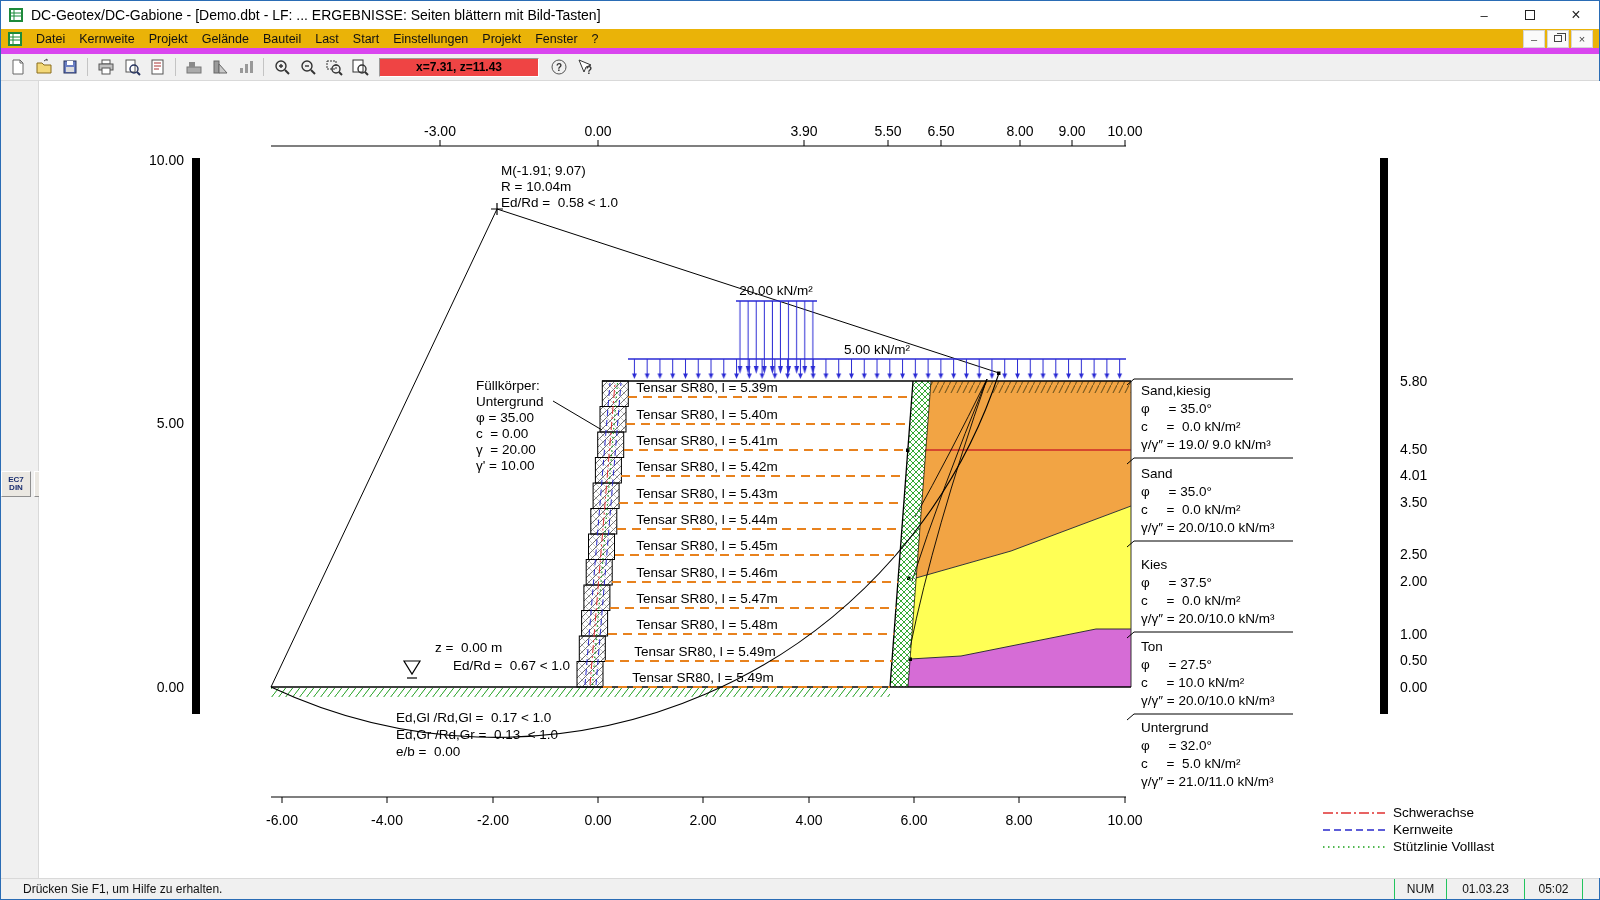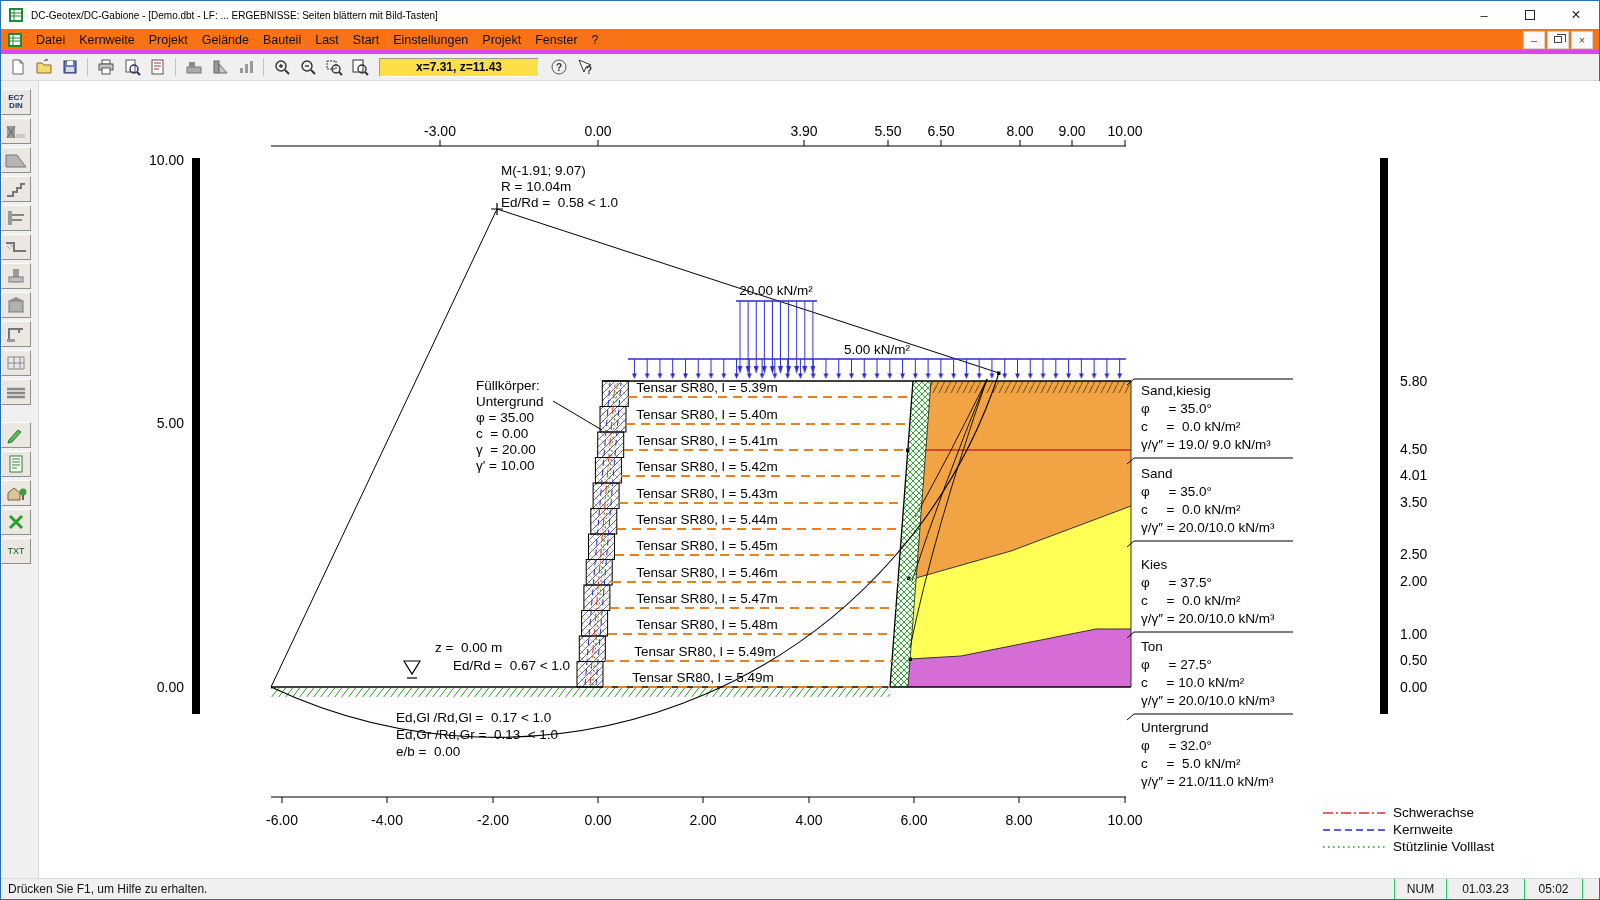--- a/index.html
+++ b/index.html
@@ -1,47 +1,47 @@
 <!DOCTYPE html>
 <html><head>
 <meta charset="utf-8">
 <style>
   *{margin:0;padding:0;box-sizing:border-box}
   html,body{width:1600px;height:900px;overflow:hidden;font-family:"Liberation Sans",sans-serif;background:#fff}
   .app{width:1600px;height:900px;display:flex;flex-direction:column;border:1px solid #2a6cb5}
   
   .titlebar{height:28px;background:#fff;display:flex;align-items:center;flex:none}
   .app-icon{width:16px;height:16px;margin-left:7px}
-  .title-text{font-size:10px;color:#000;margin-left:7px;white-space:nowrap}
+  .title-text{font-size:14px;color:#000;margin-left:7px;white-space:nowrap}
   .win-controls{margin-left:auto;display:flex;height:100%}
   .win-btn{width:46px;height:100%;display:flex;align-items:center;justify-content:center;font-size:13px;color:#222}
   .max-box{width:10px;height:10px;border:1px solid #222;display:inline-block}
   
-  .menubar{height:25px;background:#f97316;border-bottom:4px solid #d946ef;display:flex;align-items:center;font-size:12.5px;flex:none}
+  .menubar{height:25px;background:#eab308;border-bottom:6px solid #d946ef;display:flex;align-items:center;font-size:12.5px;flex:none}
   .menu-sysicon{width:16px;height:16px;margin:0 6px 0 6px}
   .menu-item{padding:4px 7px;color:#111}
   .mdi-controls{margin-left:auto;display:flex;align-items:center;gap:2px;margin-right:6px}
   .mdi-btn{width:22px;height:18px;display:flex;align-items:center;justify-content:center;font-size:11px;color:#444;border:1px solid #d5d5d5;background:#fafafa}
   .restore-box{width:8px;height:7px;border:1px solid #444;display:inline-block;position:relative}
   .restore-box:before{content:"";position:absolute;left:2px;top:-3px;width:8px;height:7px;border:1px solid #444;border-bottom:none;border-left:none}
   
   .toolbar{height:27px;background:#f0f0f0;border-bottom:1px solid #d9d9d9;display:flex;align-items:center;padding:0 4px;gap:1px;flex:none}
   .tb-btn{width:25px;height:23px;display:flex;align-items:center;justify-content:center}
   .tb-sep{width:1px;height:18px;background:#c4c4c4;margin:0 4px}
-  .coord-box{width:160px;height:19px;background:#fde047;border:1px solid;border-color:#9a9a9a #fff #fff #9a9a9a;display:flex;align-items:center;justify-content:center;font-size:12px;font-weight:bold;margin:0 6px}
+  .coord-box{width:160px;height:19px;background:#ef4444;border:1px solid;border-color:#9a9a9a #fff #fff #9a9a9a;display:flex;align-items:center;justify-content:center;font-size:12px;font-weight:bold;margin:0 6px}
   
   .main{flex:1;display:flex;min-height:0}
-  .sidebar{width:38px;background:#f0f0f0;border-right:1px solid #d9d9d9;display:flex;flex-direction:column;padding-top:8px;gap:3px;flex:none}
+  .sidebar{width:38px;background:#f0f0f0;border-right:1px solid #d9d9d9;display:flex;flex-direction:row;align-items:center;padding-top:8px;gap:3px;flex:none}
   .side-btn{width:30px;height:26px;background:#ebe8e2;border:1px solid;border-color:#ffffff #8f8f8f #8f8f8f #ffffff;display:flex;align-items:center;justify-content:center;flex:none}
   .side-btn.gap{margin-top:14px}
   .ec7{font-size:8px;font-weight:bold;color:#1a2e6e;line-height:8px;text-align:center}
   .txt{font-size:9px;font-weight:normal;color:#14551c;line-height:9px;text-align:center}
   .canvas{flex:1;background:#fff;position:relative}
   
-  .statusbar{height:21px;background:#f0f0f0;border-top:1px solid #d9d9d9;display:flex;align-items:center;font-size:12px;color:#111;padding-left:7px;flex:none}
+  .statusbar{height:21px;background:#f0f0f0;border-top:1px solid #d9d9d9;display:flex;align-items:center;font-size:12px;color:#111;padding-left:22px;flex:none}
   .sb-cells{margin-left:auto;display:flex;height:100%}
   .sb-cell{border-left:1px solid #22c55e;display:flex;align-items:center;justify-content:center;padding:0 8px;height:100%}
   .sb-num{width:52px}.sb-date{width:78px}.sb-time{width:58px}.sb-end{width:16px}
 </style>
 </head>
 <body>
 
 <div class="app">
 
   <div class="titlebar">

